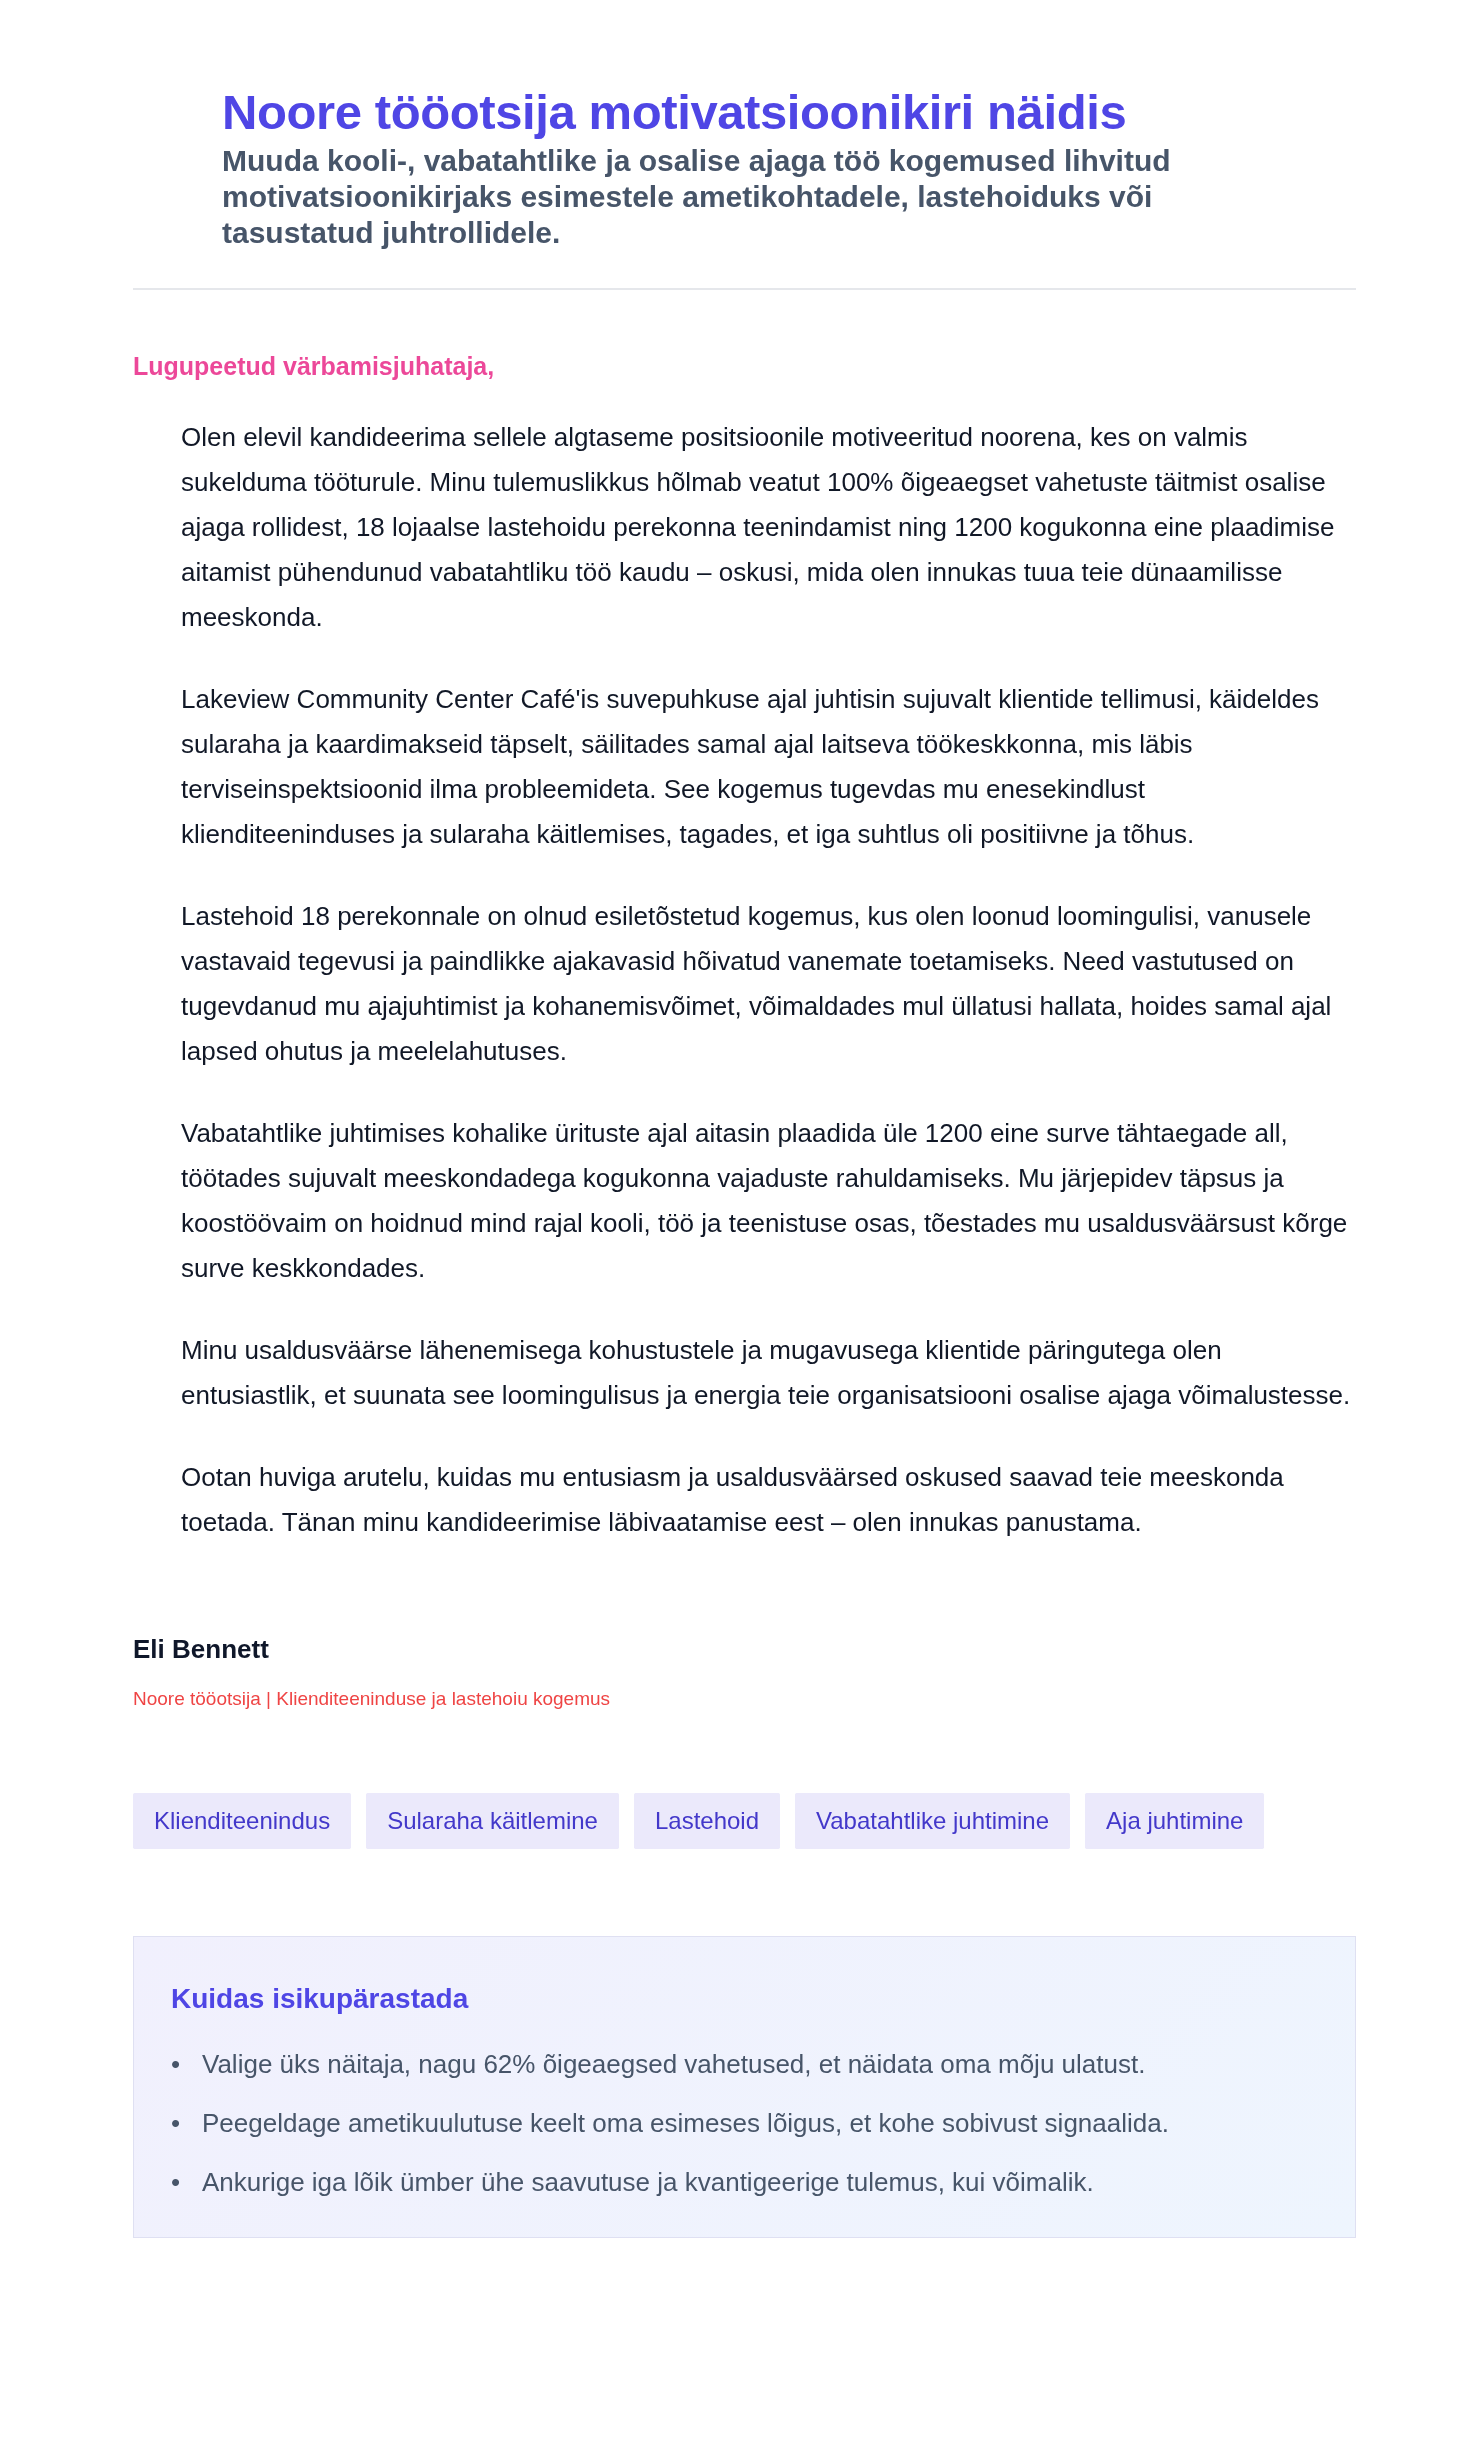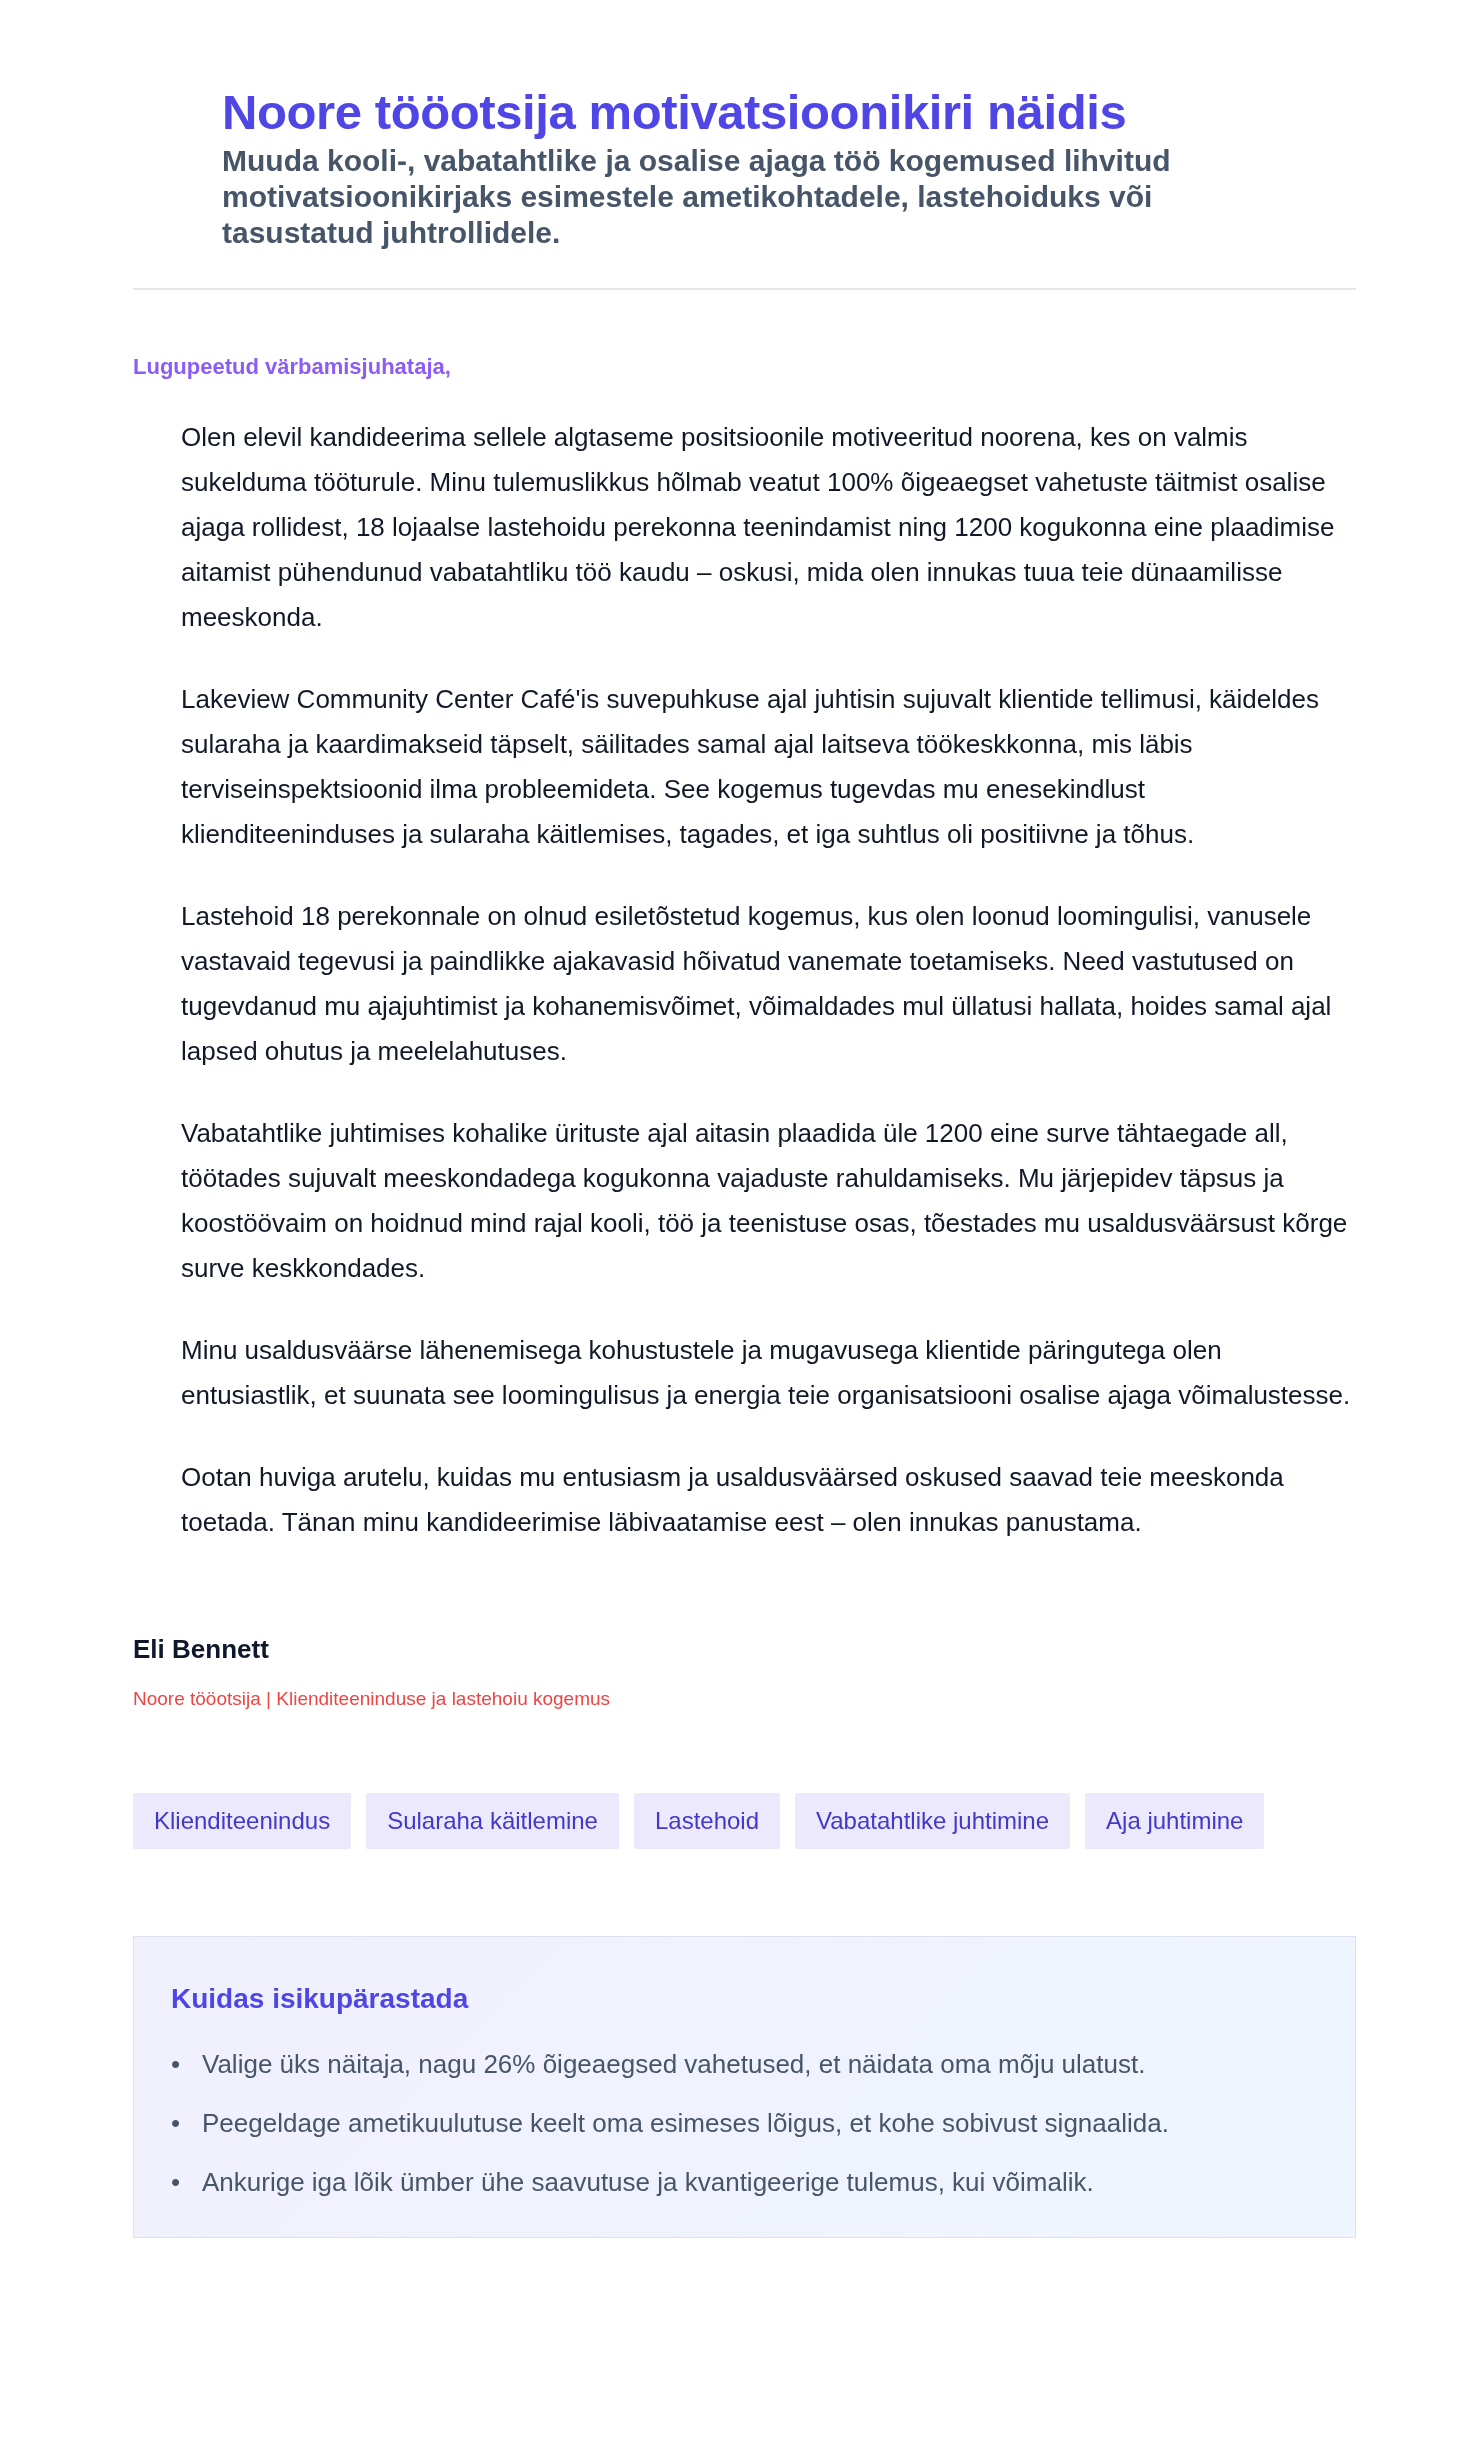--- a/index.html
+++ b/index.html
@@ -44,23 +44,23 @@
     color: #475569;
     width: 165px;
     padding-top: 0px;
   }
   .meta .meta-row { margin-bottom: 7.8px; }
   .meta .meta-label { font-weight: 700; color: #475569; }
   .meta .meta-value { font-weight: 400; }
 
   .greeting {
     margin-top: 61px;
-    font-size: 22px;
+    font-size: 25px;
     font-weight: 700;
-    color: #8b5cf6;
+    color: #ec4899;
     line-height: 31px;
   }
   .body-p {
     margin-top: 37px;
     font-size: 26px;
     line-height: 45px;
     color: #111827;
     margin-left: 48px;
   }
   .body-p.first { margin-top: 33px; }
@@ -160,21 +160,21 @@
     <span class="tag">Lastehoid</span>
     <span class="tag">Vabatahtlike juhtimine</span>
     <span class="tag">Aja juhtimine</span>
   </div>
 
   <aside class="tips">
     <h2 class="tips-title">Kuidas isikupärastada</h2>
     <ul class="tips-list">
       <li>
         <span class="bullet">•</span>
-        <span>Valige üks näitaja, nagu 26% õigeaegsed vahetused, et näidata oma mõju ulatust.</span>
+        <span>Valige üks näitaja, nagu 62% õigeaegsed vahetused, et näidata oma mõju ulatust.</span>
       </li>
       <li>
         <span class="bullet">•</span>
         <span>Peegeldage ametikuulutuse keelt oma esimeses lõigus, et kohe sobivust signaalida.</span>
       </li>
       <li>
         <span class="bullet">•</span>
         <span>Ankurige iga lõik ümber ühe saavutuse ja kvantigeerige tulemus, kui võimalik.</span>
       </li>
     </ul>

